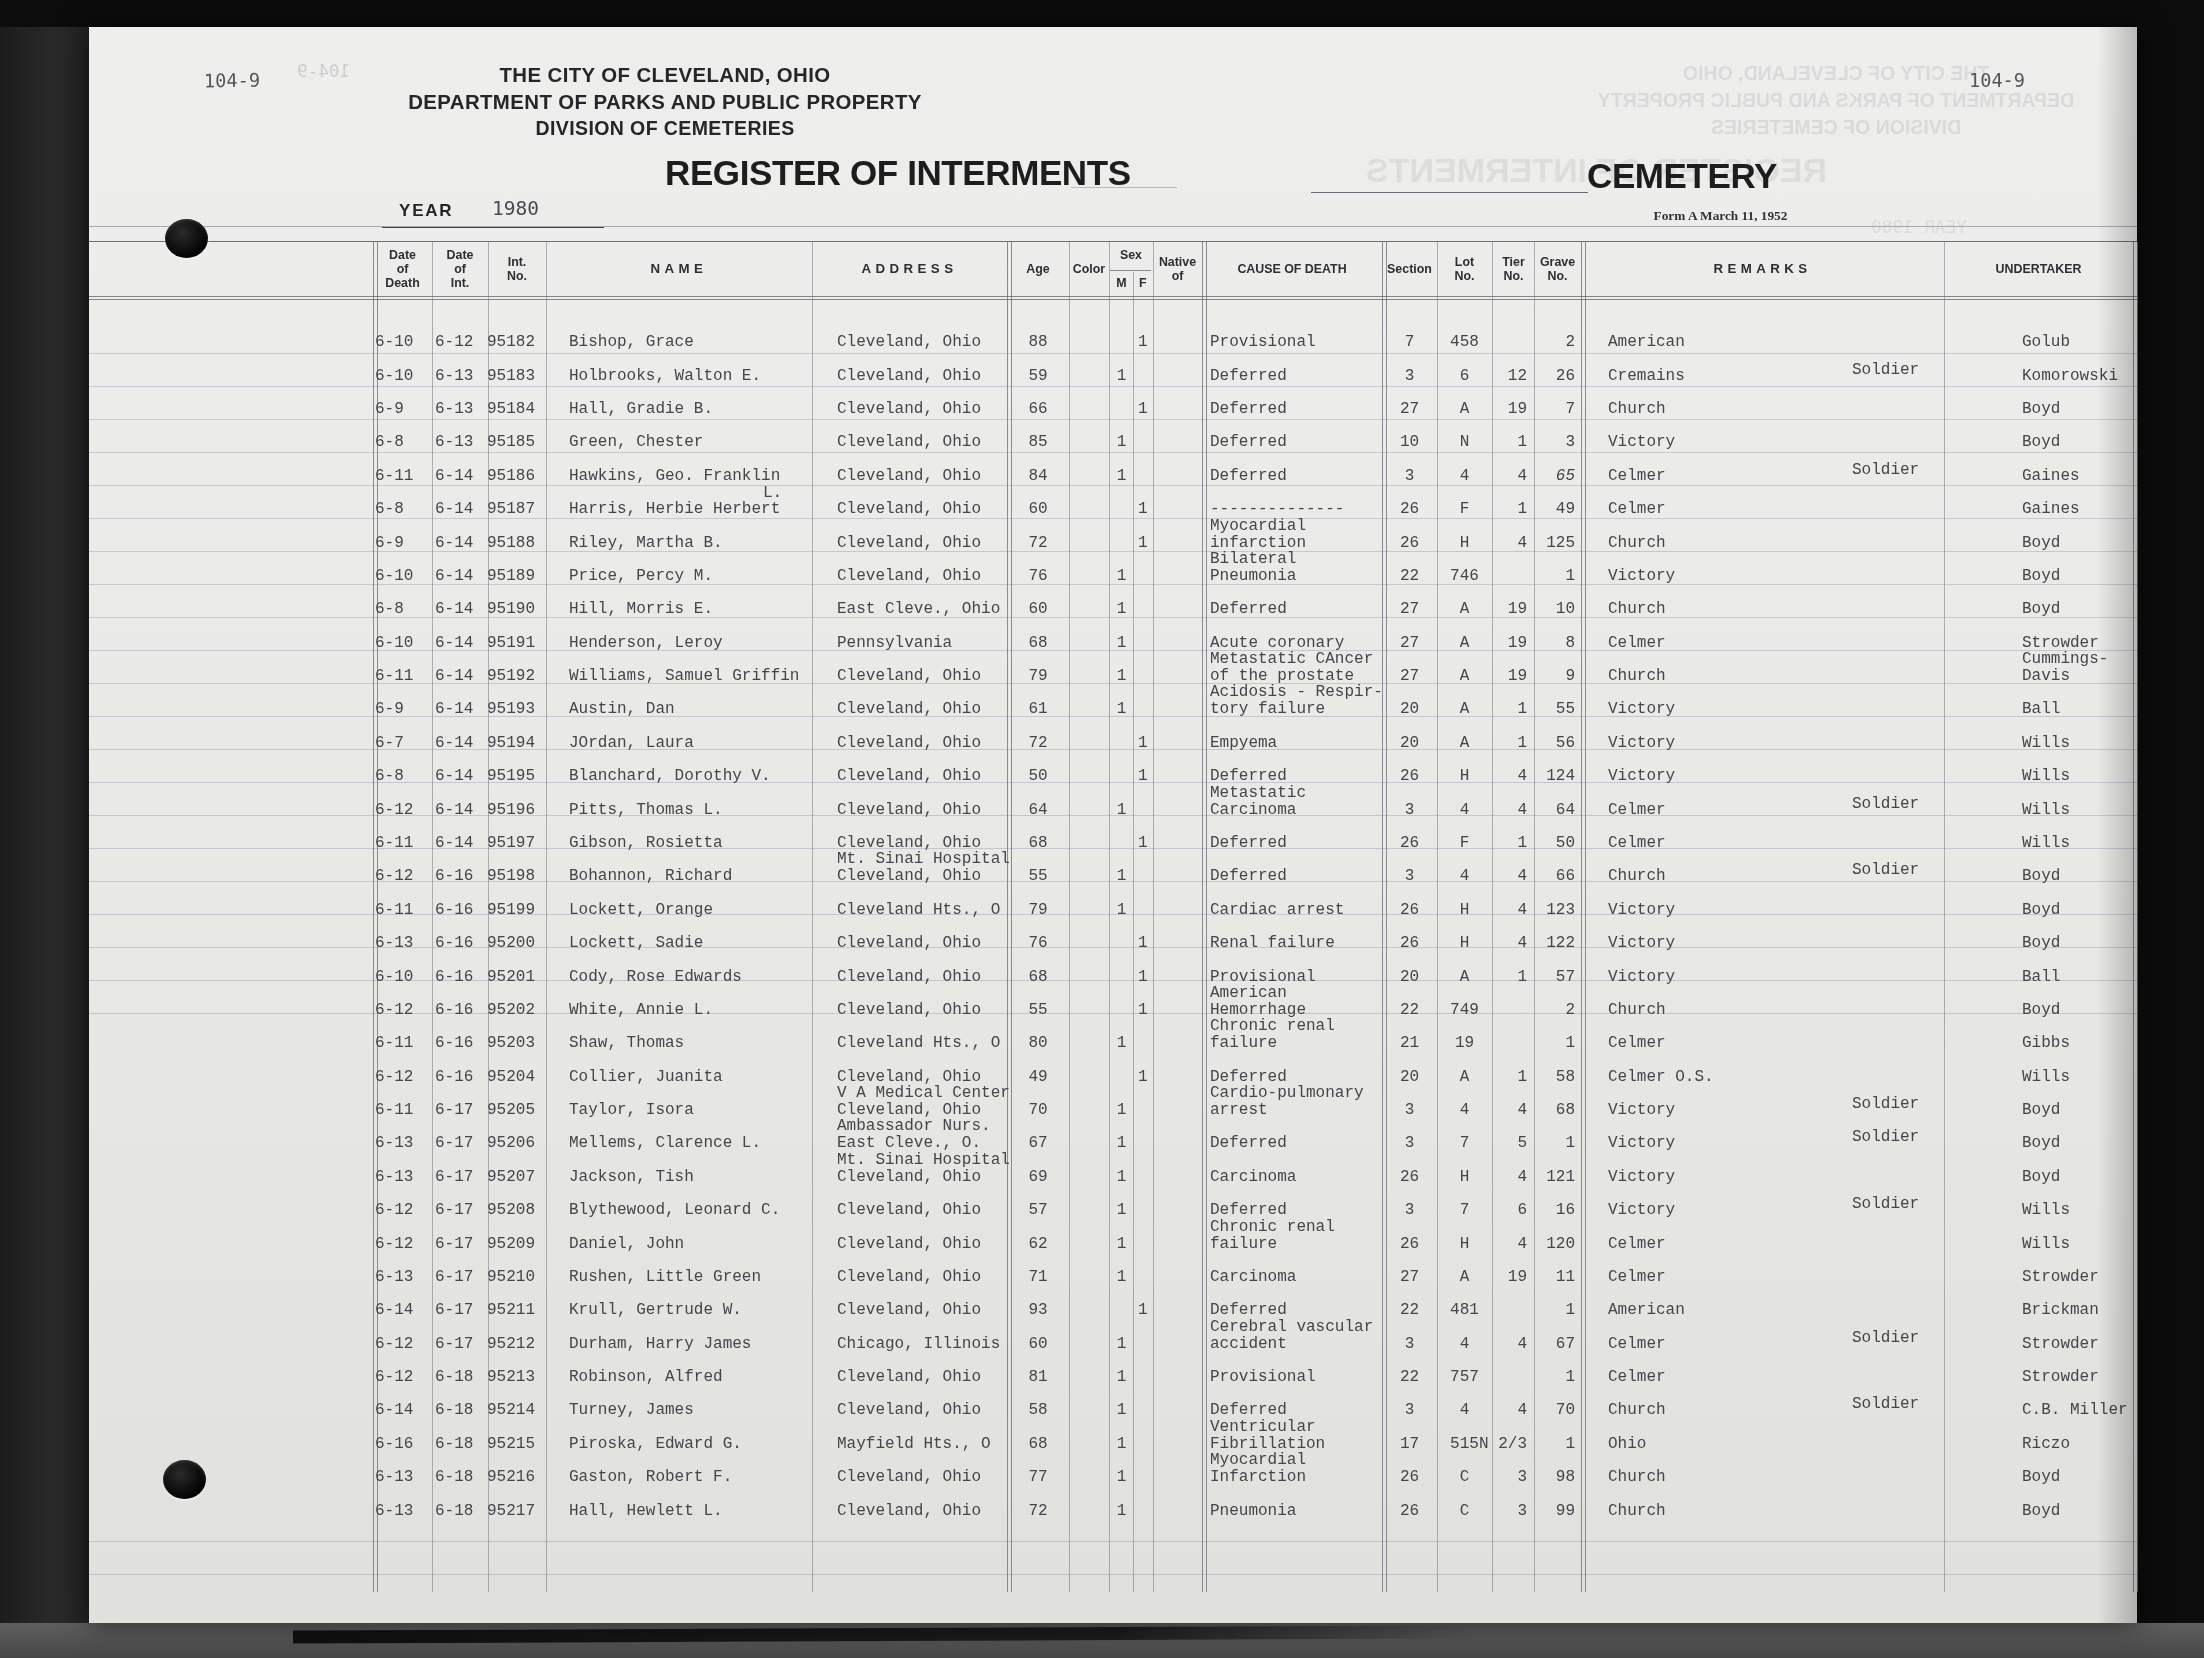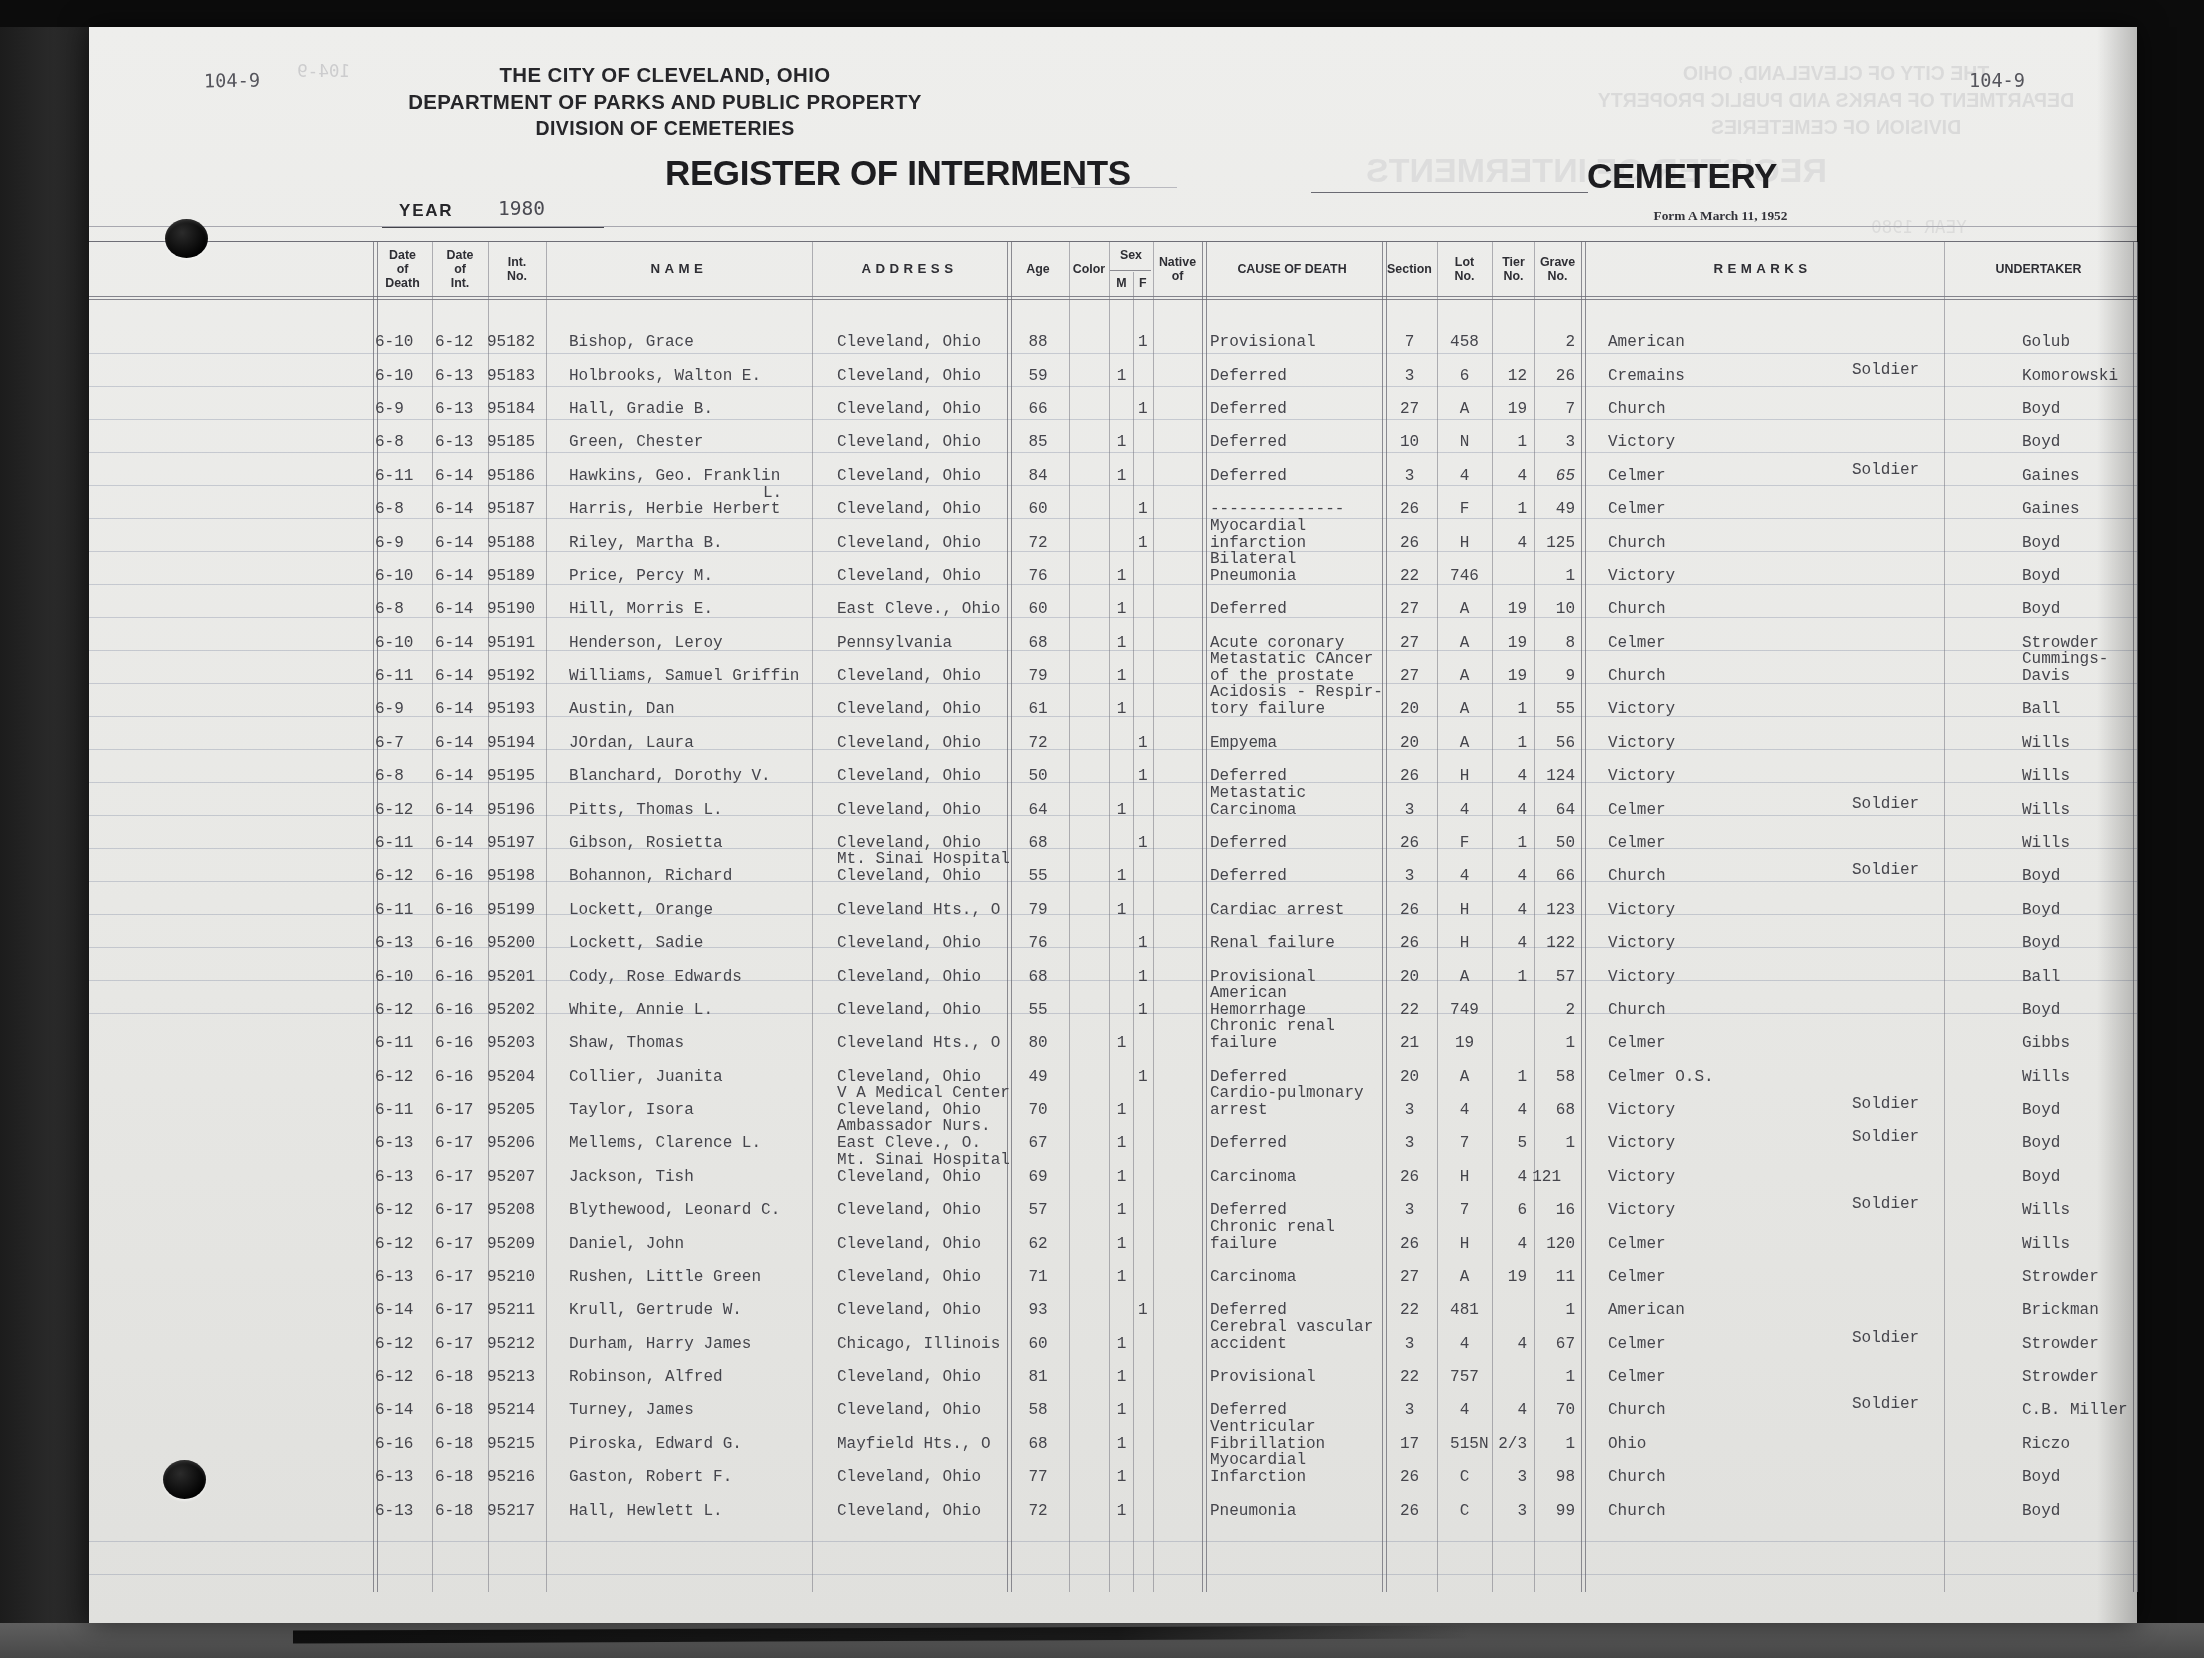--- a/index.html
+++ b/index.html
@@ -27,21 +27,21 @@
   .org-l1{top:37px;font-size:20.4px;letter-spacing:0.4px;}
   .org-l2{top:64px;font-size:20.4px;letter-spacing:0.4px;}
   .org-l3{top:90px;font-size:19.5px;letter-spacing:0.4px;}
   .big-title{position:absolute;font-weight:bold;font-size:35px;color:#1d1d20;letter-spacing:-0.4px;white-space:nowrap;}
   #title-register{top:126px;left:576px;width:408px;text-align:center;}
   #title-cemetery{top:129px;left:1498px;}
   .h-underline{position:absolute;height:1.8px;background:#55555c;}
   #cemetery-line{left:1222px;top:165px;width:277px;height:0.9px;background:#6a6a72;}
   #title-right-line{left:982px;top:160px;width:106px;height:0.9px;background:#b9b9bf;}
   #year-label{position:absolute;left:310px;top:174px;font-size:17px;font-weight:bold;letter-spacing:1.8px;color:#26262a;}
-  #year-value{position:absolute;left:403px;top:170px;font-family:"DejaVu Sans Mono",monospace;font-size:19.5px;color:#4a4a52;margin-left:6px;}
+  #year-value{position:absolute;left:403px;top:170px;font-family:"DejaVu Sans Mono",monospace;font-size:19.5px;color:#4a4a52;}
   #year-line{left:293px;top:200px;width:222px;height:1.8px;background:#43434a;}
   #form-note{position:absolute;left:1543px;top:181px;width:177px;text-align:center;
     font-family:"Liberation Serif",serif;font-weight:bold;font-size:13.3px;color:#33333a;}
   
   .mirror{position:absolute;transform:scaleX(-1);filter:blur(0.6px);color:#787882;white-space:nowrap;}
   .bleed-org{font-weight:bold;font-size:19.5px;opacity:.16;text-align:center;width:550px;left:1472px;}
   #bleed-title{top:124px;left:1321px;width:417px;font-weight:bold;font-size:34px;opacity:.13;text-align:center;}
   #bleed-year{top:190px;left:1782px;font-family:"DejaVu Sans Mono",monospace;font-size:17.7px;opacity:.14;}
   #bleed-corner{top:34px;left:208px;font-family:"DejaVu Sans Mono",monospace;font-size:17.7px;opacity:.28;}
   
@@ -584,21 +584,21 @@
           <div class="cell al-left" style="left: 398px; width: 57px;">95207</div>
           <div class="cell al-left" style="left: 480px; width: 248px;">Jackson, Tish</div>
           <div class="cell al-left" style="left: 748px; width: 177px;">Mt. Sinai Hospital
 Cleveland, Ohio</div>
           <div class="cell al-center" style="left: 918px; width: 62px;">69</div>
           <div class="cell al-center" style="left: 1020px; width: 25px;">1</div>
           <div class="cell al-left" style="left: 1121px; width: 177px;">Carcinoma</div>
           <div class="cell al-center" style="left: 1293px; width: 55px;">26</div>
           <div class="cell al-center" style="left: 1348px; width: 55px;">H</div>
           <div class="cell al-right" style="left: 1383px; width: 55px;">4</div>
-          <div class="cell al-right" style="left: 1399px; width: 41px; padding-left: 32px;">121</div>
+          <div class="cell al-right" style="left: 1445px; width: 41px;">121</div>
           <div class="cell al-left" style="left: 1519px; width: 328px;">Victory</div>
           <div class="cell al-left" style="left: 1933px; width: 115px;">Boyd</div>
         </div>
         <div class="trow" style="top: 1171px;">
           <div class="cell al-left" style="left: 286px; width: 53px;">6-12</div>
           <div class="cell al-left" style="left: 346px; width: 51px;">6-17</div>
           <div class="cell al-left" style="left: 398px; width: 57px;">95208</div>
           <div class="cell al-left" style="left: 480px; width: 248px;">Blythewood, Leonard C.</div>
           <div class="cell al-left" style="left: 748px; width: 177px;">Cleveland, Ohio</div>
           <div class="cell al-center" style="left: 918px; width: 62px;">57</div>

